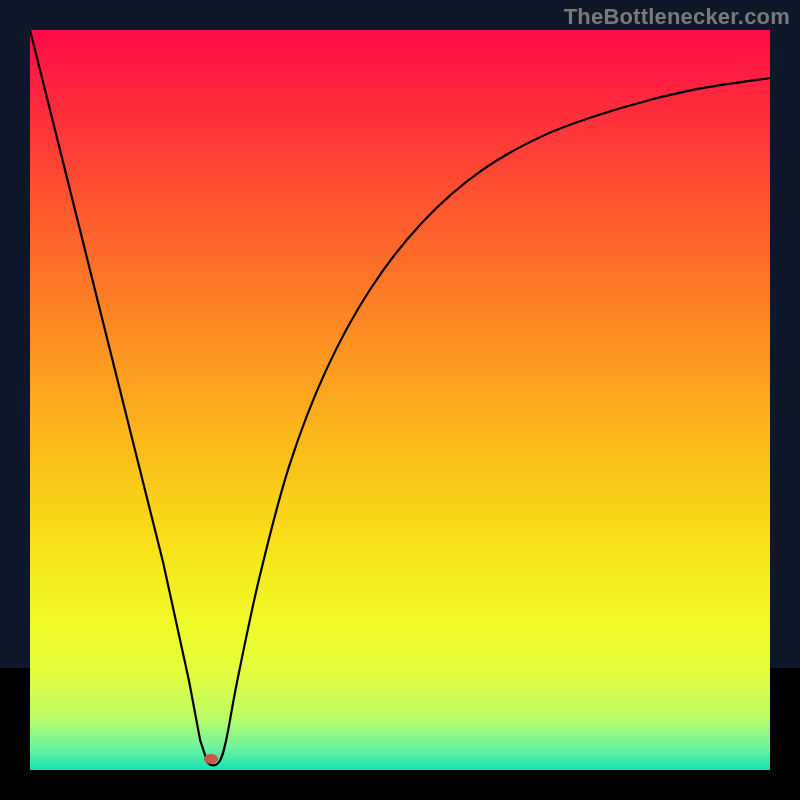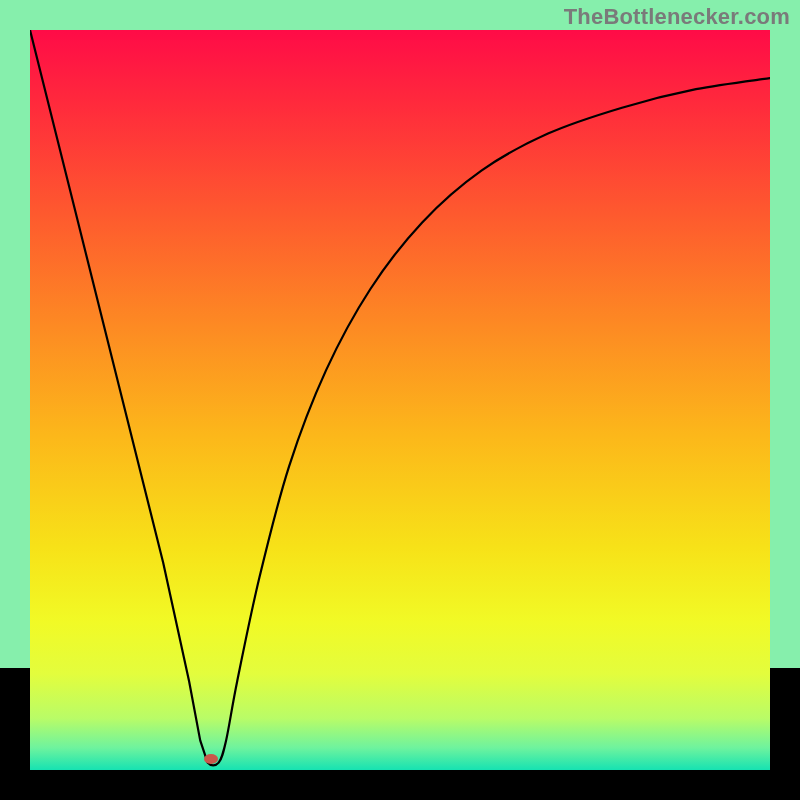--- a/index.html
+++ b/index.html
@@ -7,21 +7,21 @@
     padding: 0;
     width: 800px;
     height: 800px;
     background: #000;
     overflow: hidden;
   }
   .frame {
     position: relative;
     width: 800px;
     height: 668px;
-    background: #86efac;
+    background: #0f172a;
   }
   .plot-area {
     position: absolute;
     left: 30px;
     top: 30px;
     width: 740px;
     height: 740px;
   }
   .gradient-bg {
     position: absolute;

